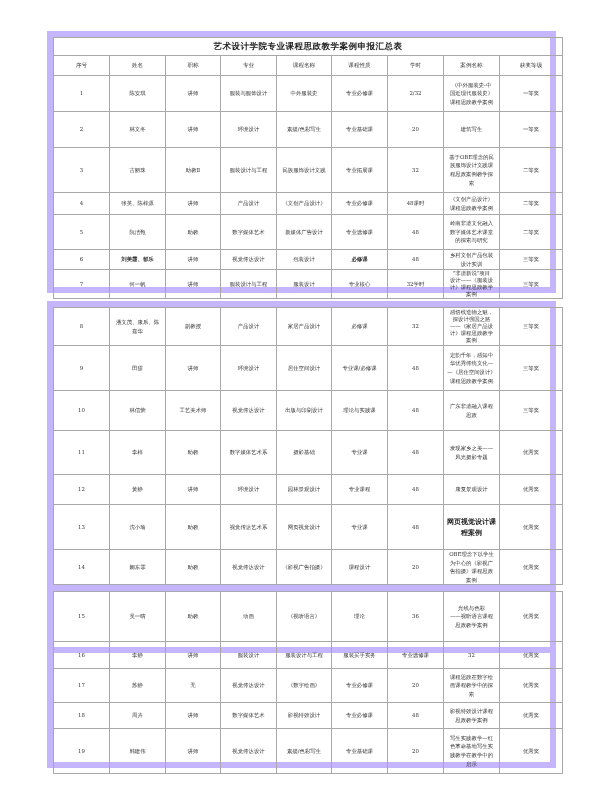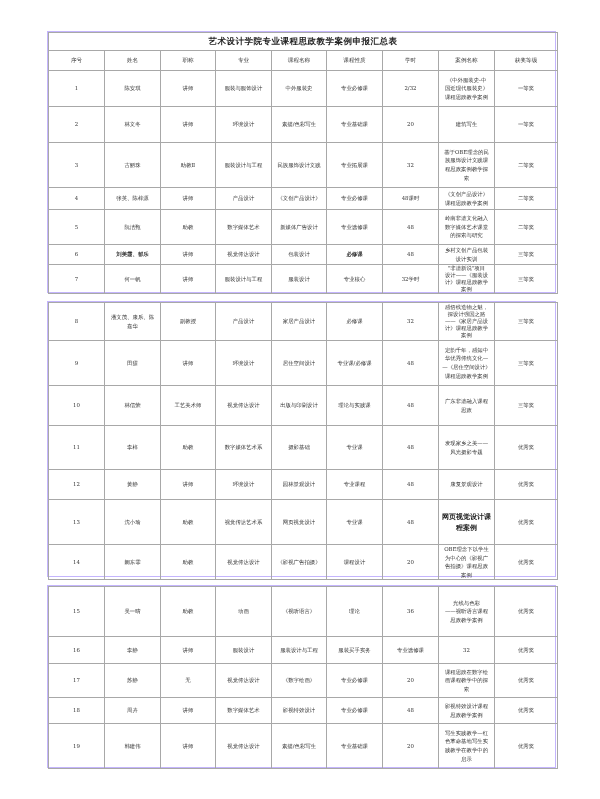--- a/index.html
+++ b/index.html
@@ -1,18 +1,18 @@
 <!DOCTYPE html>
 <html><head>
   <meta charset="utf-8">
   <style>
     html, body { margin: 0; padding: 0; background: #ffffff; }
     body { width: 600px; height: 799px; position: relative; overflow: hidden;
            font-family: "DejaVu Serif", "Liberation Serif", serif; color: #222; }
-    .section { position: absolute; left: 47px; width: 509px; border: 1px solid #c4b5fd; box-sizing: border-box; }
+    .section { position: absolute; left: 47px; width: 509px; border: 6px solid #c4b5fd; box-sizing: border-box; }
     table { border-collapse: collapse; width: 100%; table-layout: fixed; }
     td { border: 1px solid #a8a8a8; text-align: center; vertical-align: middle; font-size: 5.4px;
          line-height: 8.6px; padding: 0 3px; color: #333; overflow: hidden; }
     .title-cell { font-size: 8.5px; font-weight: bold; color: #222; letter-spacing: 0.5px; }
     .hdr td { font-size: 5.6px; color: #333; }
     .bold { font-weight: bold; }
     .big { font-size: 7px; line-height: 11px; font-weight: bold; color: #222; }
     .case { white-space: pre-line; }
   </style>
 </head>
@@ -132,21 +132,21 @@
       <td class="case" style="line-height:7px">"非遗新说"项目
 设计——《服装设
 计》课程思政教学
 案例</td>
       <td>三等奖</td>
     </tr>
   </tbody>
     </table>
 </div>
 
-<div class="section" style="top:301px; height:276px;">
+<div class="section" style="top:301px; height:352px;">
   <table>
     <colgroup>
       <col style="width:56px">
         <col style="width:56px">
         <col style="width:55px">
         <col style="width:56px">
         <col style="width:55px">
         <col style="width:56px">
         <col style="width:56px">
         <col style="width:56px">

